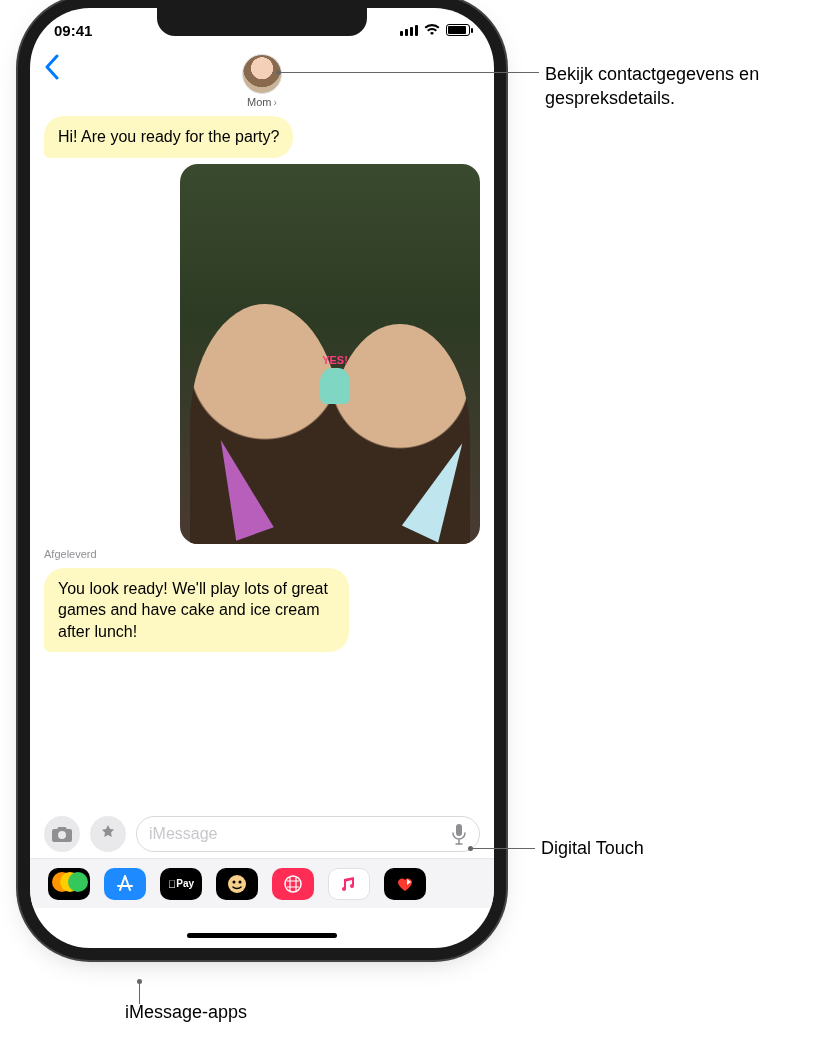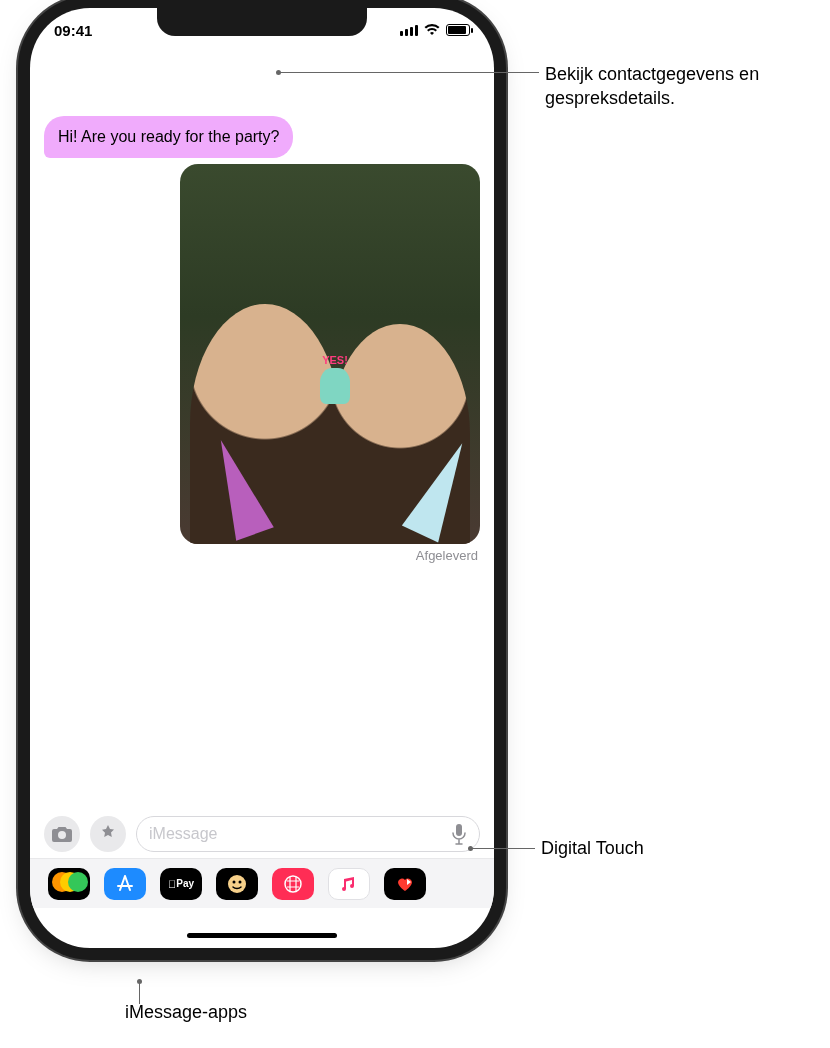--- a/index.html
+++ b/index.html
@@ -83,21 +83,21 @@
   }
   .timestamp b { color:#555; font-weight:600; }
   .bubble {
     max-width: 70%;
     padding: 10px 14px;
     border-radius: 20px;
     font-size: 16px;
     line-height:1.35;
     margin-bottom: 6px;
   }
-  .incoming { background:#f0abfc; color:#000; border-bottom-left-radius:6px; align-self:flex-start;}
+  .incoming { background:#fef9c3; color:#000; border-bottom-left-radius:6px; align-self:flex-start;}
   .row { display:flex; }
   .row.right { justify-content:flex-end; }
   .photo-msg {
     width: 300px; height:380px;
     border-radius: 18px;
     overflow:hidden;
     position:relative;
     background: linear-gradient(180deg,#3a4a2e 0%, #2d3b24 40%, #4a3a32 100%);
     margin-bottom:2px;
   }
@@ -119,21 +119,21 @@
   .horn.h1{ left:55px; border-bottom-color:#b85fbc; transform:rotate(-20deg);}
   .horn.h2{ right:40px; border-bottom-color:#bfe6ef; transform:rotate(25deg);}
   .sticker {
     position:absolute; font-size:11px; font-weight:700; text-align:center;
   }
   .sticker.pine { top:14px; left:90px; color:#f6d94c;}
   .sticker.pine::before{content:"";display:block;width:32px;height:32px;margin:0 auto 2px;background:#f0a020;border-radius:6px 6px 50% 50%;border-top:12px solid #5aa23a;}
   .sticker.llama { bottom:140px; left:140px; color:#ff3b7f; }
   .sticker.llama::after{content:"";display:block;width:30px;height:36px;margin:2px auto 0;background:#7fd6c2;border-radius:40% 40% 20% 20%;}
   .delivered {
-    text-align:right; font-size:13px; color:#8e8e93; margin:2px 2px 8px 0;
+    text-align:left; font-size:11px; color:#8e8e93; margin:2px 2px 8px 0;
   }
   
   .compose {
     position:absolute; left:0;right:0; bottom:96px;
     display:flex; align-items:center; gap:10px; padding:0 14px;justify-content:flex-end;
   }
   .round-gray {
     width:36px;height:36px; border-radius:50%;
     background:#e9e9eb; display:flex;align-items:center;justify-content:center;
     color:#8e8e93;
@@ -206,38 +206,55 @@
       </div>
       <svg width="16" height="12" viewBox="0 0 16 12">
         <path d="M8 11 L6 9 A3 3 0 0 1 10 9 Z M3 6 A7 7 0 0 1 13 6 L11.5 7.5 A5 5 0 0 0 4.5 7.5 Z M0.5 3 A11 11 0 0 1 15.5 3 L14 4.5 A9 9 0 0 0 2 4.5 Z" fill="#000"></path>
       </svg>
       <div class="battery">
           <div class="fill"></div>
         </div>
     </div>
   </div>
 
+  <div class="chat-header">
+    <span class="back-chevron">
+      <svg width="16" height="26" viewBox="0 0 16 26">
+          <path d="M13 2 L3 13 L13 24" stroke="#007aff" stroke-width="3" fill="none" stroke-linecap="round" stroke-linejoin="round"></path>
+        </svg>
+    </span>
+    <div class="contact">
+      <div class="avatar"></div>
+      <div class="contact-name">
+        <span>Mom</span>
+        <span class="chev">›</span>
+      </div>
+    </div>
+  </div>
 
   <div class="chat">
 
     <div class="row">
       <div class="bubble incoming">Hi! Are you ready for the party?</div>
     </div>
 
     <div class="row right">
       <div class="photo-msg">
         <div class="kid k1"></div>
         <div class="kid k2"></div>
         <div class="horn h1"></div>
         <div class="horn h2"></div>
         <div class="sticker llama">YES!</div>
       </div>
     </div>
     <div class="delivered">Afgeleverd</div>
 
+    <div class="row">
+      <div class="bubble incoming">You look ready! We'll play lots of great games and have cake and ice cream after lunch!</div>
+    </div>
   </div>
 
   <div class="compose">
     <div class="round-gray">
       <svg width="22" height="18" viewBox="0 0 22 18">
           <path d="M3 4h3l1.5-2h7L16 4h3a2 2 0 0 1 2 2v9a2 2 0 0 1-2 2H3a2 2 0 0 1-2-2V6a2 2 0 0 1 2-2z" fill="#8e8e93"></path>
           <circle cx="11" cy="10" r="4" fill="#e9e9eb"></circle>
         </svg>
     </div>
     <div class="round-gray">

